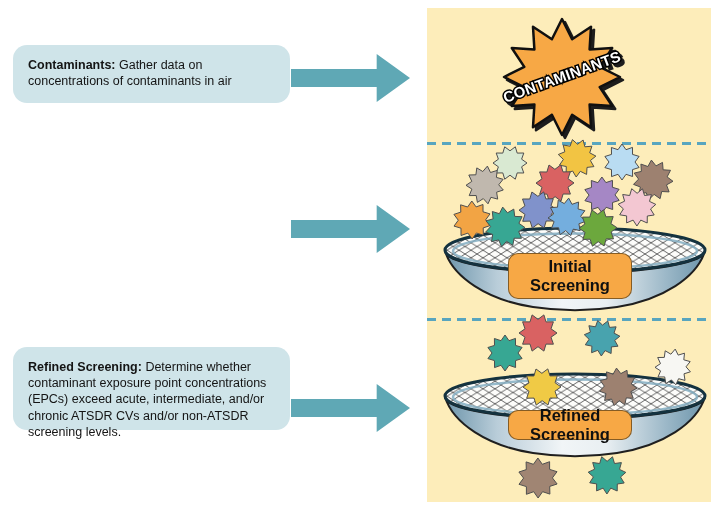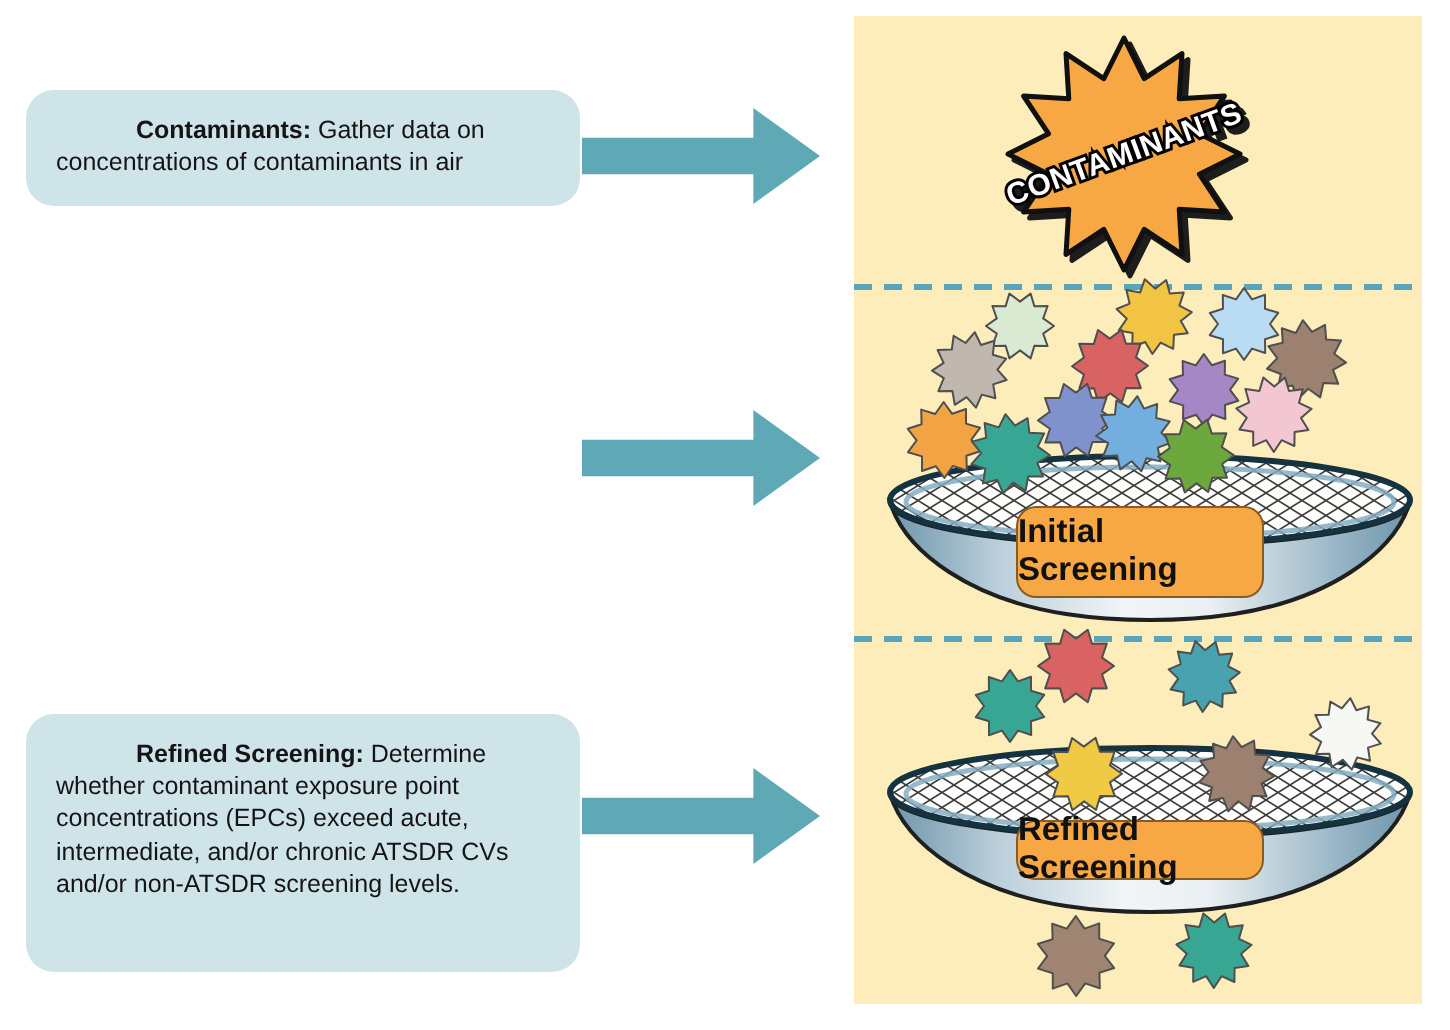--- a/index.html
+++ b/index.html
@@ -7,21 +7,21 @@
     position:relative;width:725px;height:515px;background:#fff;
     font-family:"Liberation Sans","DejaVu Sans",sans-serif;overflow:hidden;
   }
   
   .step-box{
     position:absolute;left:13px;width:277px;box-sizing:border-box;
     background:var(--step-box-bg,#cfe4e9);border-radius:14px;
     padding:12px 13px 10px 15px;
   }
   .step-text{margin:0;font-size:12.5px;line-height:16.2px;color:#141414;}
-  .step-text b{font-weight:bold;margin-left:40px;}
+  .step-text b{font-weight:bold;}
   
   .arrow{
     position:absolute;left:291px;width:119px;height:48px;
     background:var(--arrow,#5fa8b5);
     -webkit-clip-path:polygon(0% 31%,72% 31%,72% 0%,100% 50%,72% 100%,72% 69%,0% 69%);
     clip-path:polygon(0% 31%,72% 31%,72% 0%,100% 50%,72% 100%,72% 69%,0% 69%);
   }
   
   .panel{
     position:absolute;left:427px;top:8px;width:284px;height:494px;
@@ -41,33 +41,33 @@
   }
   .sieve{position:absolute;left:14px;}
   .bowl-body{fill:url(#bowlGrad);stroke:#1f1f1f;stroke-width:2;stroke-linejoin:round;}
   .rim-mesh{fill:url(#meshPat);stroke:#14323f;stroke-width:3;}
   .rim-inner{fill:none;stroke:#84aec2;stroke-width:2.5;opacity:.85;}
   .burst{position:absolute;}
   .burst polygon{stroke:#4f4f4f;stroke-width:1;stroke-linejoin:round;}
   .sieve-label{
     position:absolute;left:81px;width:124px;box-sizing:border-box;
     background:var(--label-orange,#f7a845);border:1px solid rgba(40,30,10,.55);
-    border-radius:10px;display:flex;flex-direction:column;align-items:flex-start;justify-content:center;
+    border-radius:10px;display:flex;flex-direction:column;align-items:center;justify-content:center;
     font-weight:bold;font-size:16.5px;line-height:19.5px;color:#101010;z-index:6;
   }
 </style>
 </head>
 <body>
 
 <div class="canvas">
 
   <div class="step-box" style="top:45px;height:58px">
     <p class="step-text"><b>Contaminants:</b><span> Gather data on concentrations of contaminants in air</span></p>
   </div>
-  <div class="step-box" style="top:357px;height:129px">
+  <div class="step-box" style="top:347px;height:83px">
     <p class="step-text"><b>Refined Screening:</b><span> Determine whether contaminant exposure point concentrations (EPCs) exceed acute, intermediate, and/or chronic ATSDR CVs and/or non-ATSDR screening levels.</span></p>
   </div>
 
   <div class="arrow" style="top:54px"></div>
   <div class="arrow" style="top:205px"></div>
   <div class="arrow" style="top:384px"></div>
 
   <div class="panel" id="panel">
 
     <div class="divider" style="top:134px"></div>

